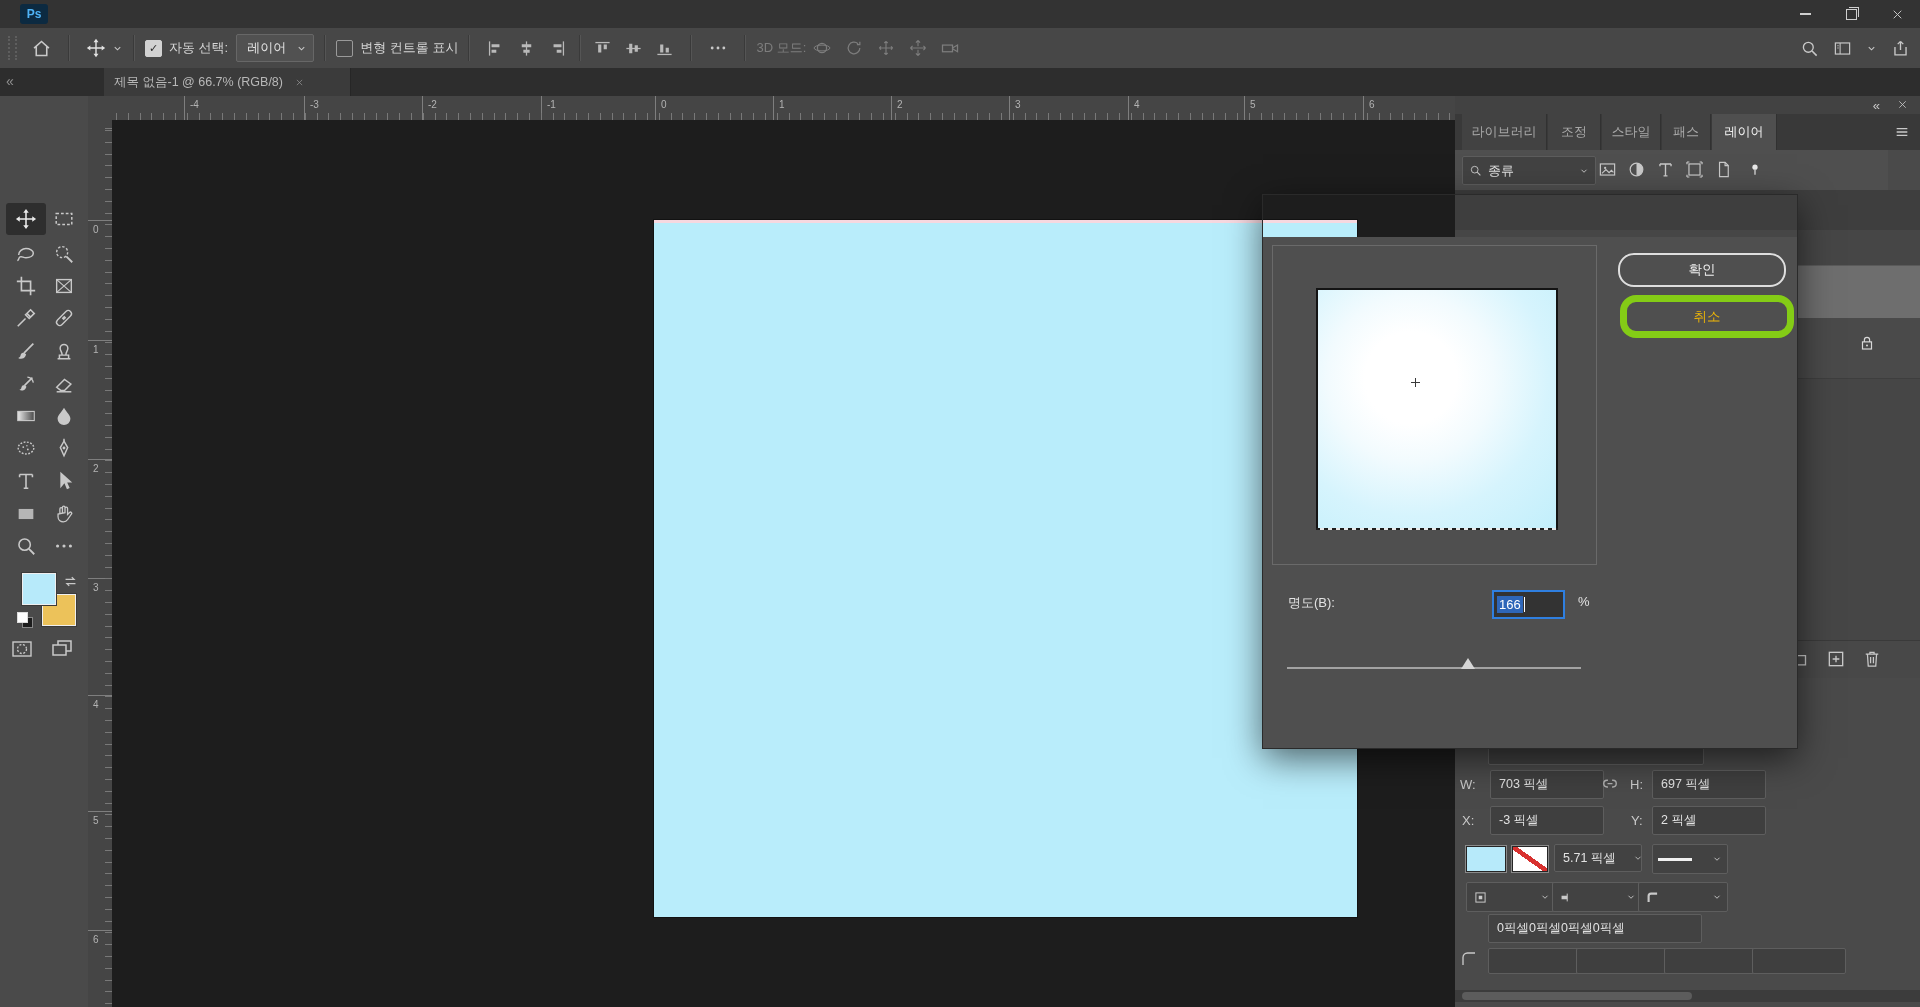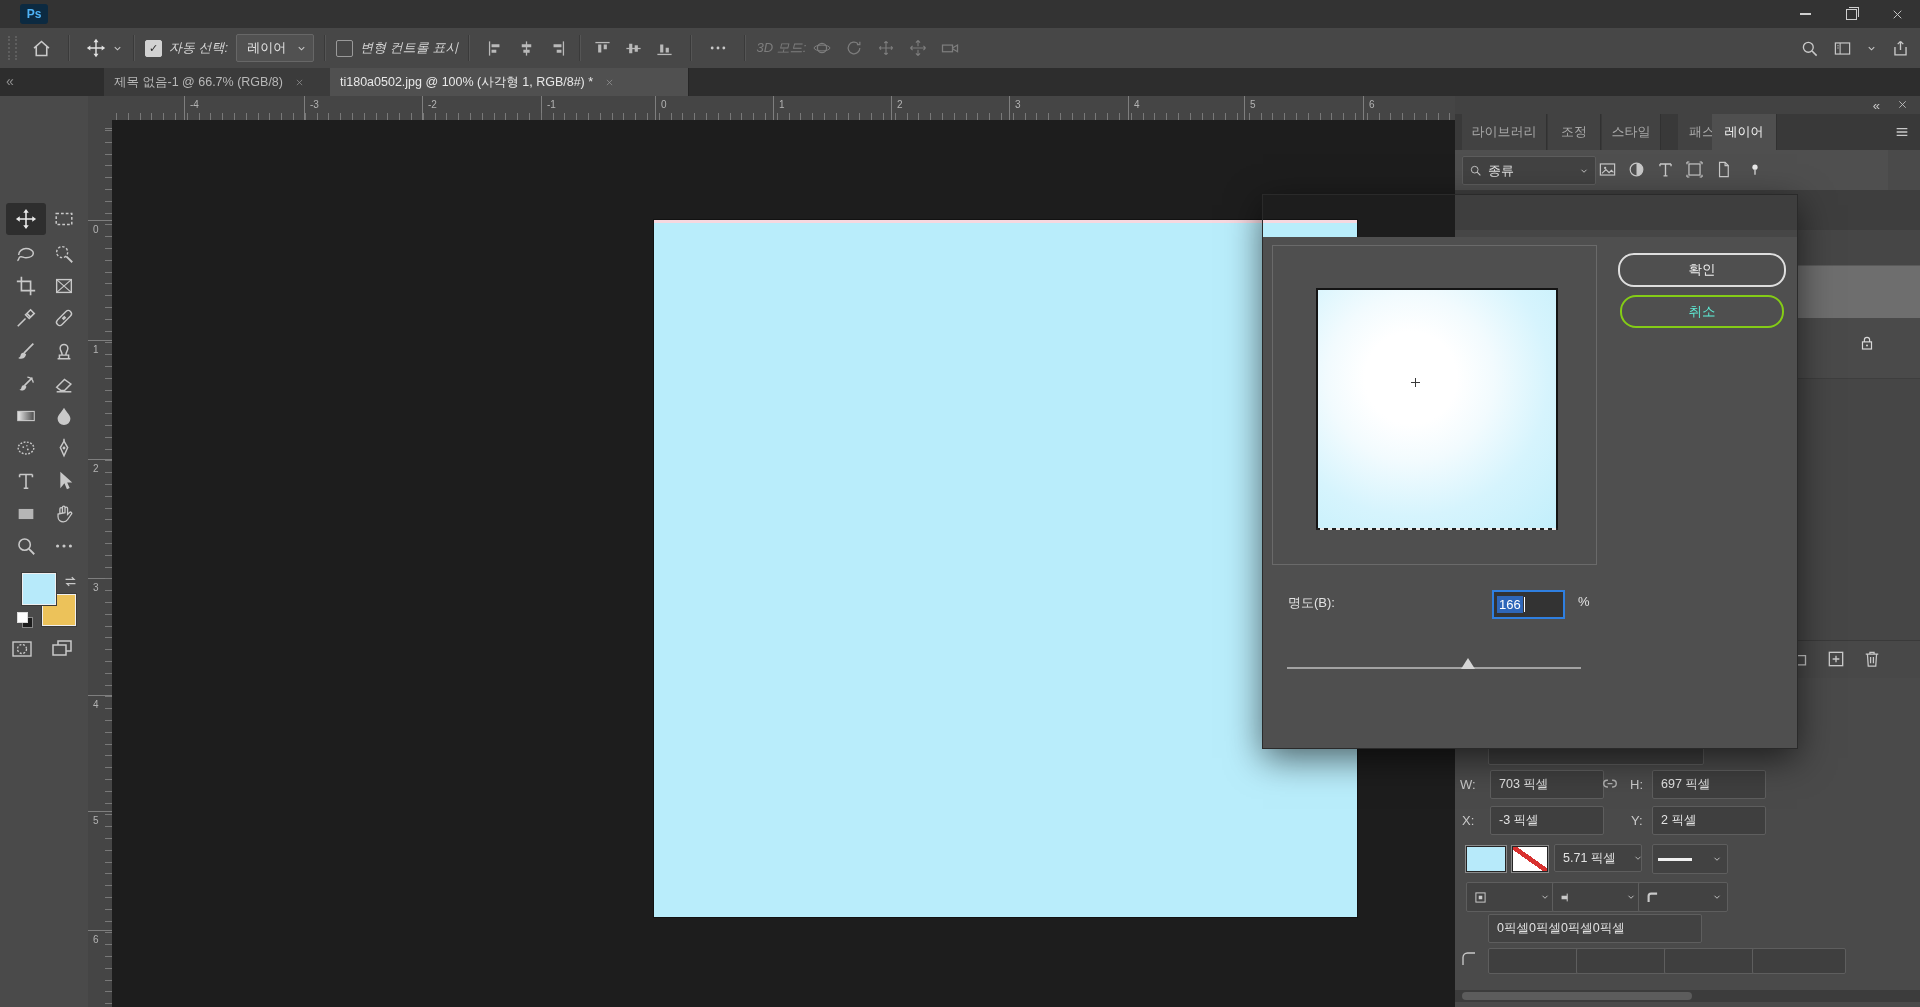--- a/index.html
+++ b/index.html
@@ -23,21 +23,21 @@
   
   .optionsbar{left:0;top:28px;width:1920px;height:40px;background:#474747;border-bottom:1px solid #2b2b2b;}
   .ob-row{position:absolute;left:0;top:0;height:40px;display:flex;align-items:center;padding-left:6px;}
   .grip{width:5px;height:24px;border-left:2px dotted #5e5e5e;border-right:2px dotted #5e5e5e;margin:0 8px 0 2px;}
   .ob-sep{width:1px;height:26px;background:#3a3a3a;border-right:1px solid #555;margin:0 10px;}
   .cb{width:15px;height:15px;border:1px solid #9a9a9a;border-radius:2px;margin-right:7px;display:flex;align-items:center;justify-content:center;font-size:11px;}
   .cb.on{background:#d2d2d2;color:#2b2b2b;border-color:#d2d2d2;font-weight:bold;}
   .dd{height:26px;background:#515151;border:1px solid #676767;border-radius:2px;display:flex;align-items:center;
       padding:0 6px 0 10px;margin-left:8px;color:#e3e3e3;}
   .dd .icon{margin-left:10px;}
-  .ob-label{color:#d6d6d6;white-space:nowrap;font-style:italic;}
+  .ob-label{color:#d6d6d6;white-space:nowrap;}
   .dim{color:#7d7d7d !important;}
   .ob-right{position:absolute;right:10px;top:0;height:40px;display:flex;align-items:center;gap:14px;}
   .tool-ic{margin:0 6px;}
   
   .tabbar{left:0;top:68px;width:1920px;height:28px;background:#2d2d2d;}
   .doc-tab{position:absolute;top:0;height:28px;display:flex;align-items:center;padding:0 10px;font-size:12.5px;
            white-space:nowrap;border-right:1px solid #262626;}
   .doc-tab .x{margin-left:12px;color:#9a9a9a;}
   .collapse-left{position:absolute;left:6px;top:5px;color:#909090;font-size:14px;}
   
@@ -98,21 +98,21 @@
            background:radial-gradient(circle at 39% 37%,#ffffff 0 22%,#f2fbfe 40%,#d6f4fd 66%,#c2effb 100%);}
   .preview:after{content:"";position:absolute;left:-2px;right:-2px;bottom:-2px;height:2px;
            background:repeating-linear-gradient(90deg,#1d1d1d 0 4px,#e8e8e8 4px 8px);}
   .cross{position:absolute;left:39%;top:37%;width:9px;height:9px;}
   .cross:before,.cross:after{content:"";position:absolute;background:#3a3a3a;}
   .cross:before{left:4px;top:0;width:1px;height:9px;}
   .cross:after{left:0;top:4px;width:9px;height:1px;}
   .pillbtn{position:absolute;display:flex;align-items:center;justify-content:center;border-radius:16px;
            font-size:13.5px;cursor:default;}
   .btn-ok{left:355px;top:16px;width:164px;height:30px;border:2px solid #dedede;color:#f0f0f0;}
-  .btn-cancel{left:357px;top:58px;width:160px;height:29px;border:2px solid #84cc16;color:#5eead4;}
+  .btn-cancel{left:357px;top:58px;width:160px;height:29px;border:7px solid #84cc16;color:#eab308;}
   .num-input{position:absolute;left:229px;top:353px;width:66px;height:25px;background:#333;border:2px solid #2f7fe0;
              display:flex;align-items:center;padding-left:3px;}
   .num-input .selval{background:#2e66b8;color:#fff;font-size:13px;padding:1px 2px;}
   .num-input .caret{width:1px;height:15px;background:#fff;margin-left:1px;}
   .slider-track{position:absolute;left:24px;top:430px;width:294px;height:2px;background:#a3a3a3;}
   .slider-thumb{position:absolute;left:198px;top:421px;width:0;height:0;border-left:7px solid transparent;
                 border-right:7px solid transparent;border-bottom:11px solid #d6d6d6;}
   .lens-fs{position:absolute;left:9px;top:457px;width:323px;height:94px;border:1px solid #8e8e8e;}
   .lens-legend{position:absolute;left:18px;top:-9px;background:#4f4f4f;padding:0 6px;font-size:12.5px;color:#e0e0e0;}
   .radio-row{position:absolute;left:14px;display:flex;align-items:center;height:20px;}
@@ -479,28 +479,20 @@
             <use href="#i-share"></use>
           </svg>
         </span>
     </div>
   </div>
 
   <div class="abs tabbar">
     <span class="collapse-left">«</span>
     <div class="doc-tab" style="left:104px;width:226px;background:#3b3b3b;color:#b8b8b8;text-align:center;">
       <span>제목 없음-1 @ 66.7% (RGB/8)</span>
-      <span class="x icon">
-          <svg width="9" height="9" viewBox="0 0 24 24">
-            <use href="#i-x"></use>
-          </svg>
-        </span>
-    </div>
-    <div class="doc-tab" style="left:330px;width:338px;background:#505050;color:#e8e8e8;">
-      <span>ti180a0502.jpg @ 100% (사각형 1, RGB/8#) *</span>
       <span class="x icon">
           <svg width="9" height="9" viewBox="0 0 24 24">
             <use href="#i-x"></use>
           </svg>
         </span>
     </div>
   </div>
 
   <div class="abs toolbar">
     <div class="tb-active"></div>
@@ -692,21 +684,21 @@
   <div class="abs ptabs">
     <div class="ptab" style="left:7px;width:84px">
         <span>라이브러리</span>
       </div>
     <div class="ptab" style="left:93px;width:52px">
         <span>조정</span>
       </div>
     <div class="ptab" style="left:147px;width:58px">
         <span>스타일</span>
       </div>
-    <div class="ptab" style="left:223px;width:48px">
+    <div class="ptab" style="left:207px;width:48px">
         <span>패스</span>
       </div>
     <div class="ptab active" style="left:257px;width:64px">
         <span>레이어</span>
       </div>
     <span class="icon abs" style="right:10px;top:10px">
         <svg width="16" height="16" viewBox="0 0 24 24">
           <path d="M4 7h16M4 12h16M4 17h16" stroke="currentColor" stroke-width="2" fill="none"></path>
         </svg>
       </span>

